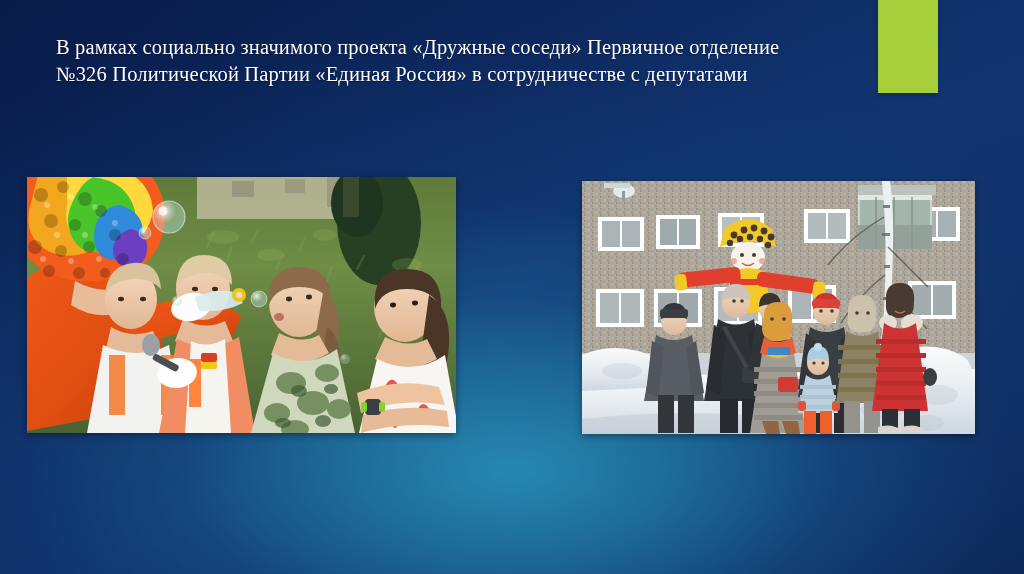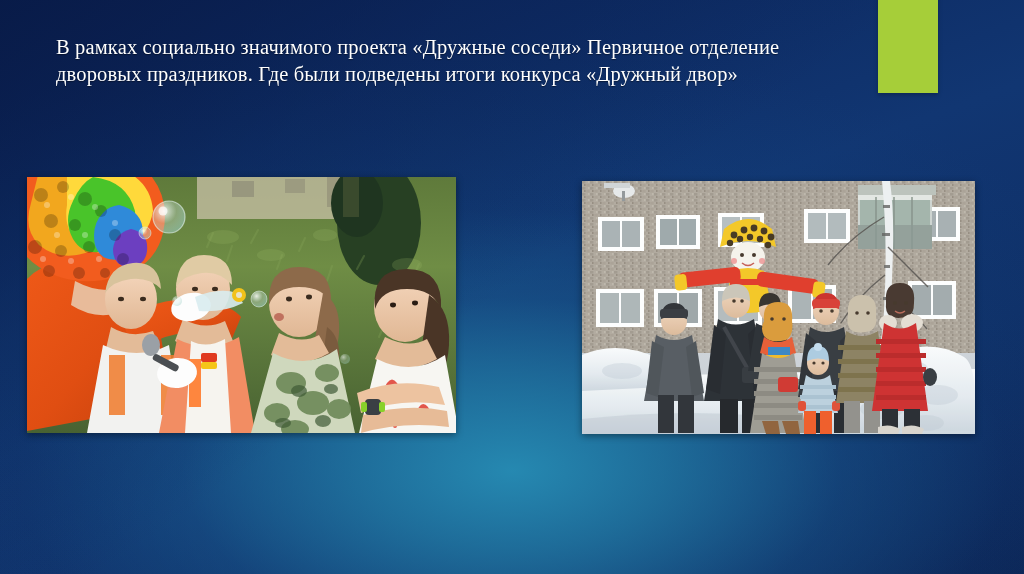--- a/index.html
+++ b/index.html
@@ -87,21 +87,21 @@
 </style>
 </head>
 <body>
 
 <div id="slide">
 
   <div class="accent-bar"></div>
 
   <div class="body-text">
     <p>В рамках социально значимого проекта «Дружные соседи» Первичное отделение</p>
-    <p>дворовых праздников. Где были подведены итоги конкурса «Дружный двор»</p>
+    <p>№326 Политической Партии «Единая Россия» в сотрудничестве с депутатами</p>
   </div>
 
   <div class="photo" id="photo-left">
 
     <svg viewBox="0 0 429 256" preserveAspectRatio="none">
       <defs>
         <linearGradient id="grassG" x1="0" y1="0" x2="0" y2="1">
           <stop offset="0%" stop-color="#5f7a3b"></stop>
           <stop offset="35%" stop-color="#6f8d45"></stop>
           <stop offset="100%" stop-color="#486232"></stop>

